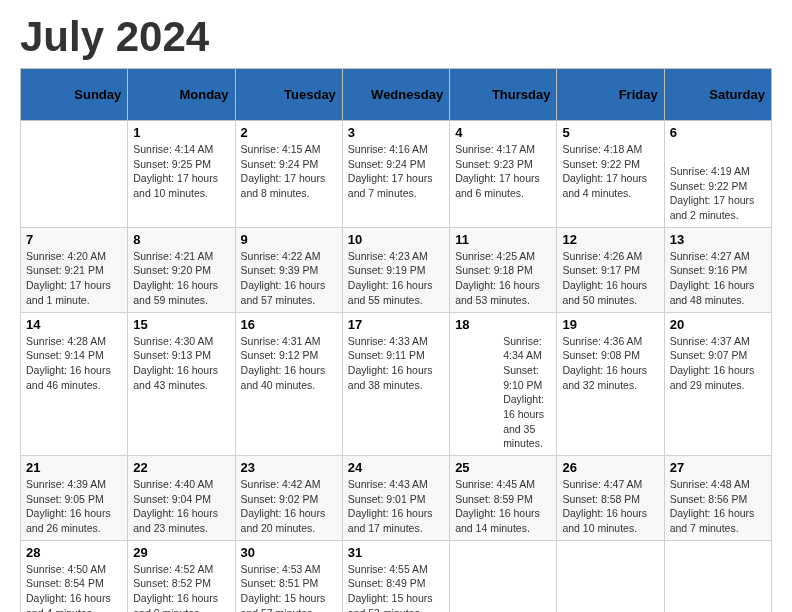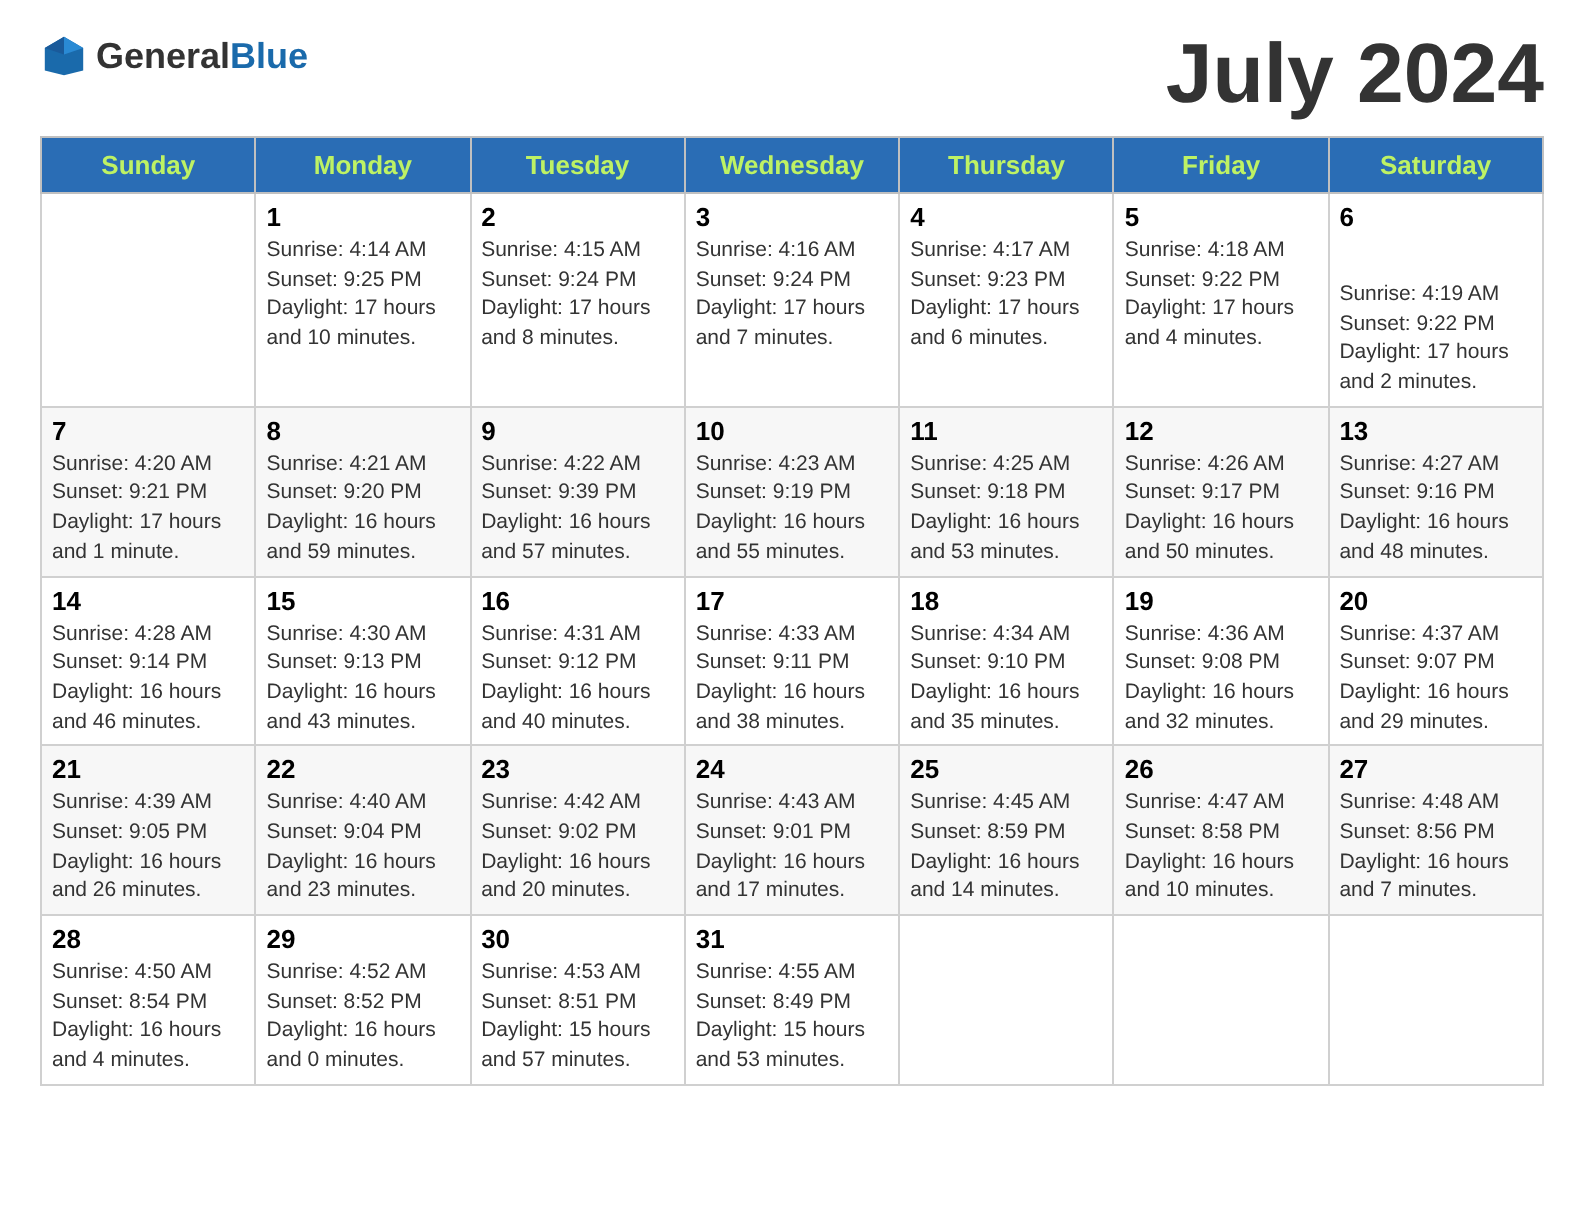--- a/index.html
+++ b/index.html
@@ -49,23 +49,23 @@
       color: #555;
       margin-top: 4px;
     }
     table {
       width: 100%;
       border-collapse: collapse;
       font-size: 11px;
     }
     thead tr th {
       background-color: #2a6db5;
-      color: #bef264;
-      padding: 6px 6px;
-      text-align: center;
+      color: #000000;
+      padding: 18px 6px;
+      text-align: right;
       font-size: 13px;
       font-weight: bold;
       border: 1px solid #c0c0c0;
     }
     tbody tr td {
       border: 1px solid #d0d0d0;
       padding: 4px 5px;
       vertical-align: top;
       width: 14.28%;
       min-height: 70px;
@@ -86,30 +86,20 @@
       line-height: 1.4;
     }
     .empty-cell {
       background: #fff !important;
     }
   </style>
 </head>
 <body>
 
 <div class="header-area">
-  <div class="logo">
-    <svg class="logo-icon" viewBox="0 0 30 30">
-      <polygon points="15,3 27,10 27,24 15,27 3,24 3,10" fill="#1a6aab"></polygon>
-      <polygon points="15,3 27,10 15,14" fill="#2a8ad4"></polygon>
-      <polygon points="3,10 15,14 15,3" fill="#1a5a9a"></polygon>
-    </svg>
-    <div>
-      <span class="logo-text-general">General</span><span class="logo-text-blue">Blue</span>
-    </div>
-  </div>
   <div class="title-area">
     <div class="month-title">July 2024</div>
   </div>
 </div>
 
 <table>
   <thead>
     <tr>
     <th>Sunday</th>
         <th>Monday</th>
@@ -241,21 +231,21 @@
         </td>
         <td>
           <span class="day-number">17</span>
           <div class="day-info" style="white-space: pre-line;">Sunrise: 4:33 AM
 Sunset: 9:11 PM
 Daylight: 16 hours
 and 38 minutes.</div>
         </td>
         <td>
           <span class="day-number">18</span>
-          <div class="day-info" style="white-space: pre-line;">Sunrise: 4:34 AM
+          <div class="day-info" style="white-space: pre-line; margin-left: 48px;">Sunrise: 4:34 AM
 Sunset: 9:10 PM
 Daylight: 16 hours
 and 35 minutes.</div>
         </td>
         <td>
           <span class="day-number">19</span>
           <div class="day-info" style="white-space: pre-line;">Sunrise: 4:36 AM
 Sunset: 9:08 PM
 Daylight: 16 hours
 and 32 minutes.</div>

